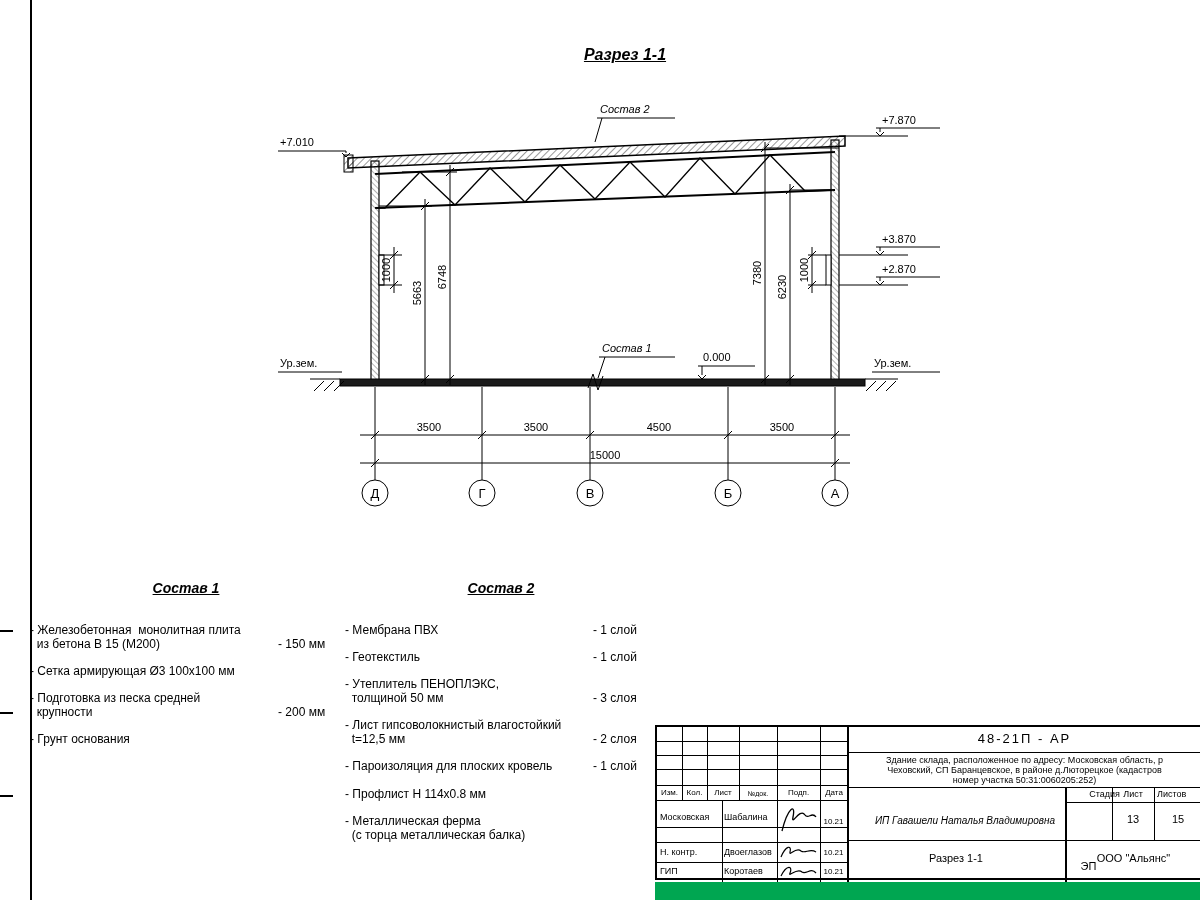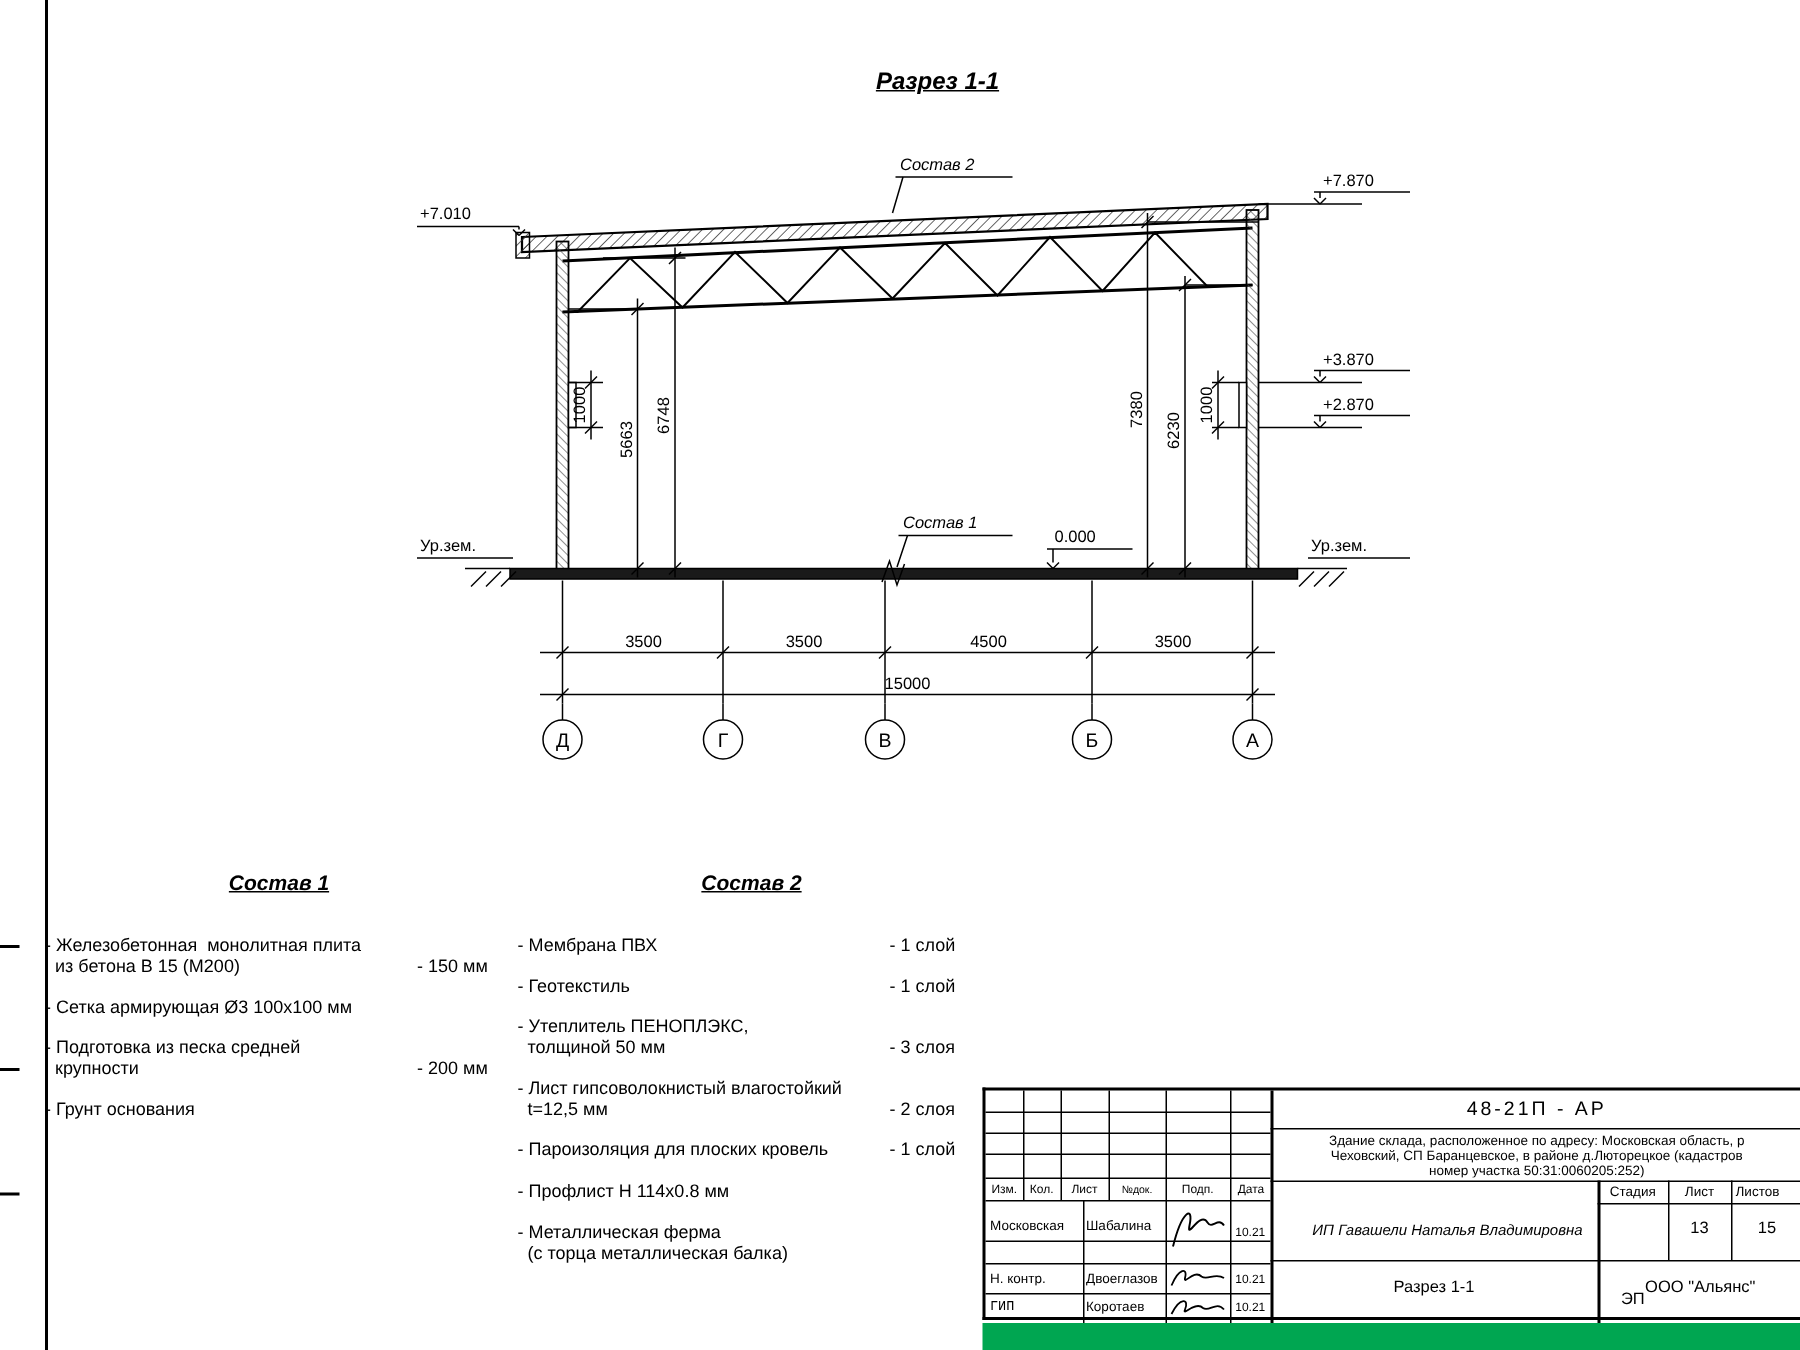--- a/index.html
+++ b/index.html
@@ -330,38 +330,38 @@
   <div class="cell c" style="left:163px;top:61px;width:28px;font-size:8px;">Дата</div>
 
   <div class="cell" style="left:3px;top:85px;width:62px;font-size:9px;">Московская</div>
   <div class="cell" style="left:67px;top:85px;width:52px;font-size:9px;">Шабалина</div>
   <div class="cell c" style="left:163px;top:90px;width:27px;font-size:8px;">10.21</div>
 
   <div class="cell" style="left:3px;top:120px;width:62px;font-size:9px;">Н. контр.</div>
   <div class="cell" style="left:67px;top:120px;width:52px;font-size:9px;">Двоеглазов</div>
   <div class="cell c" style="left:163px;top:121px;width:27px;font-size:8px;">10.21</div>
 
-  <div class="cell" style="left:3px;top:139px;width:62px;font-size:9px;font-family:Liberation Mono, monospace;">ГИП</div>
+  <div class="cell" style="left:3px;top:139px;width:62px;font-size:9px;">ГИП</div>
   <div class="cell" style="left:67px;top:139px;width:52px;font-size:9px;">Коротаев</div>
   <div class="cell c" style="left:163px;top:140px;width:27px;font-size:8px;">10.21</div>
 
   <svg class="cell" style="left:121px;top:74px;" width="41" height="38" viewBox="0 0 41 38">
     <path d="M4,30 C10,6 18,2 15,16 C13,26 22,6 27,14 C30,19 34,10 38,16" fill="none" stroke="#000" stroke-width="1.3"></path>
   </svg>
   <svg class="cell" style="left:121px;top:116px;" width="41" height="18" viewBox="0 0 41 18">
     <path d="M3,14 C8,2 14,2 12,9 C11,14 18,3 23,8 C27,11 32,5 38,9" fill="none" stroke="#000" stroke-width="1.2"></path>
   </svg>
   <svg class="cell" style="left:121px;top:136px;" width="41" height="18" viewBox="0 0 41 18">
     <path d="M3,13 C9,1 15,3 12,10 C10,15 19,4 24,9 C28,12 33,4 38,10" fill="none" stroke="#000" stroke-width="1.2"></path>
   </svg>
 
   <div class="cell c" style="left:190px;top:88px;width:236px;font-size:10px;font-style:italic;">ИП Гавашели Наталья Владимировна</div>
   <div class="cell c" style="left:190px;top:125px;width:218px;font-size:11px;">Разрез 1-1</div>
 
-  <div class="cell c" style="left:408px;top:62px;width:47px;font-size:9px;">Стадия</div>
+  <div class="cell c" style="left:408px;top:62px;width:47px;font-size:9px;padding-left:16px;">Стадия</div>
   <div class="cell c" style="left:455px;top:62px;width:42px;font-size:9px;">Лист</div>
   <div class="cell" style="left:500px;top:62px;width:45px;font-size:9px;">Листов</div>
   <div class="cell c" style="left:408px;top:86px;width:47px;font-size:11px;margin-top:47px;">ЭП</div>
   <div class="cell c" style="left:455px;top:86px;width:42px;font-size:11px;">13</div>
   <div class="cell c" style="left:497px;top:86px;width:48px;font-size:11px;">15</div>
   <div class="cell c" style="left:408px;top:125px;width:137px;font-size:11px;">ООО "Альянс"</div>
 </div>
 
 <div class="abs greenbar" style="background: rgb(0, 166, 81);"></div>
 

